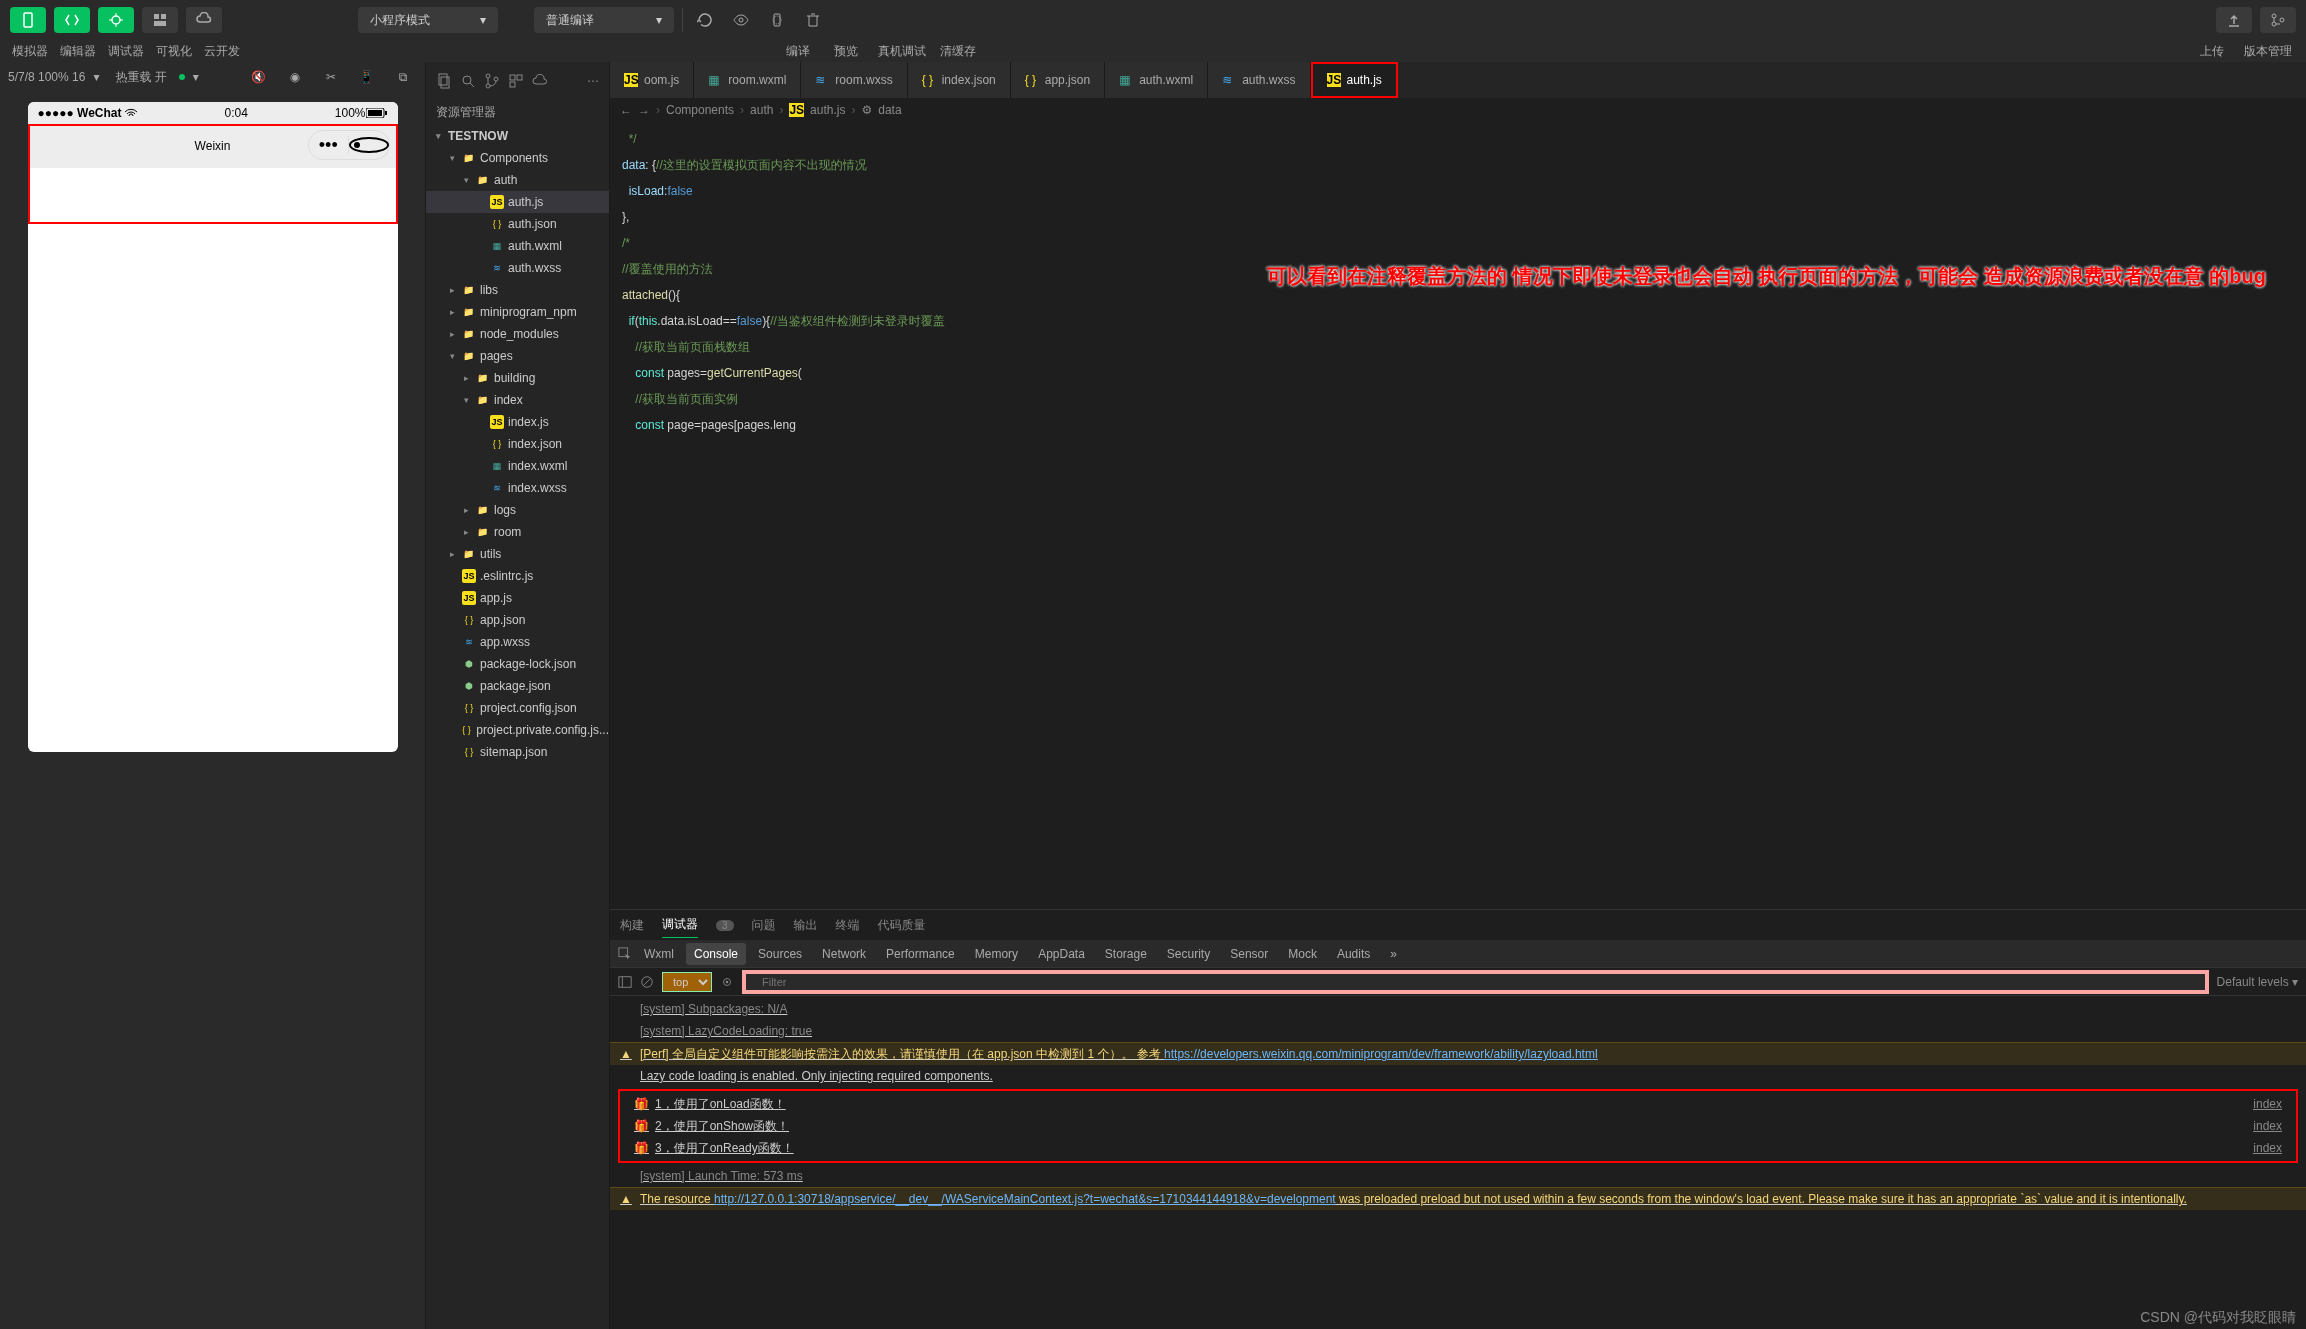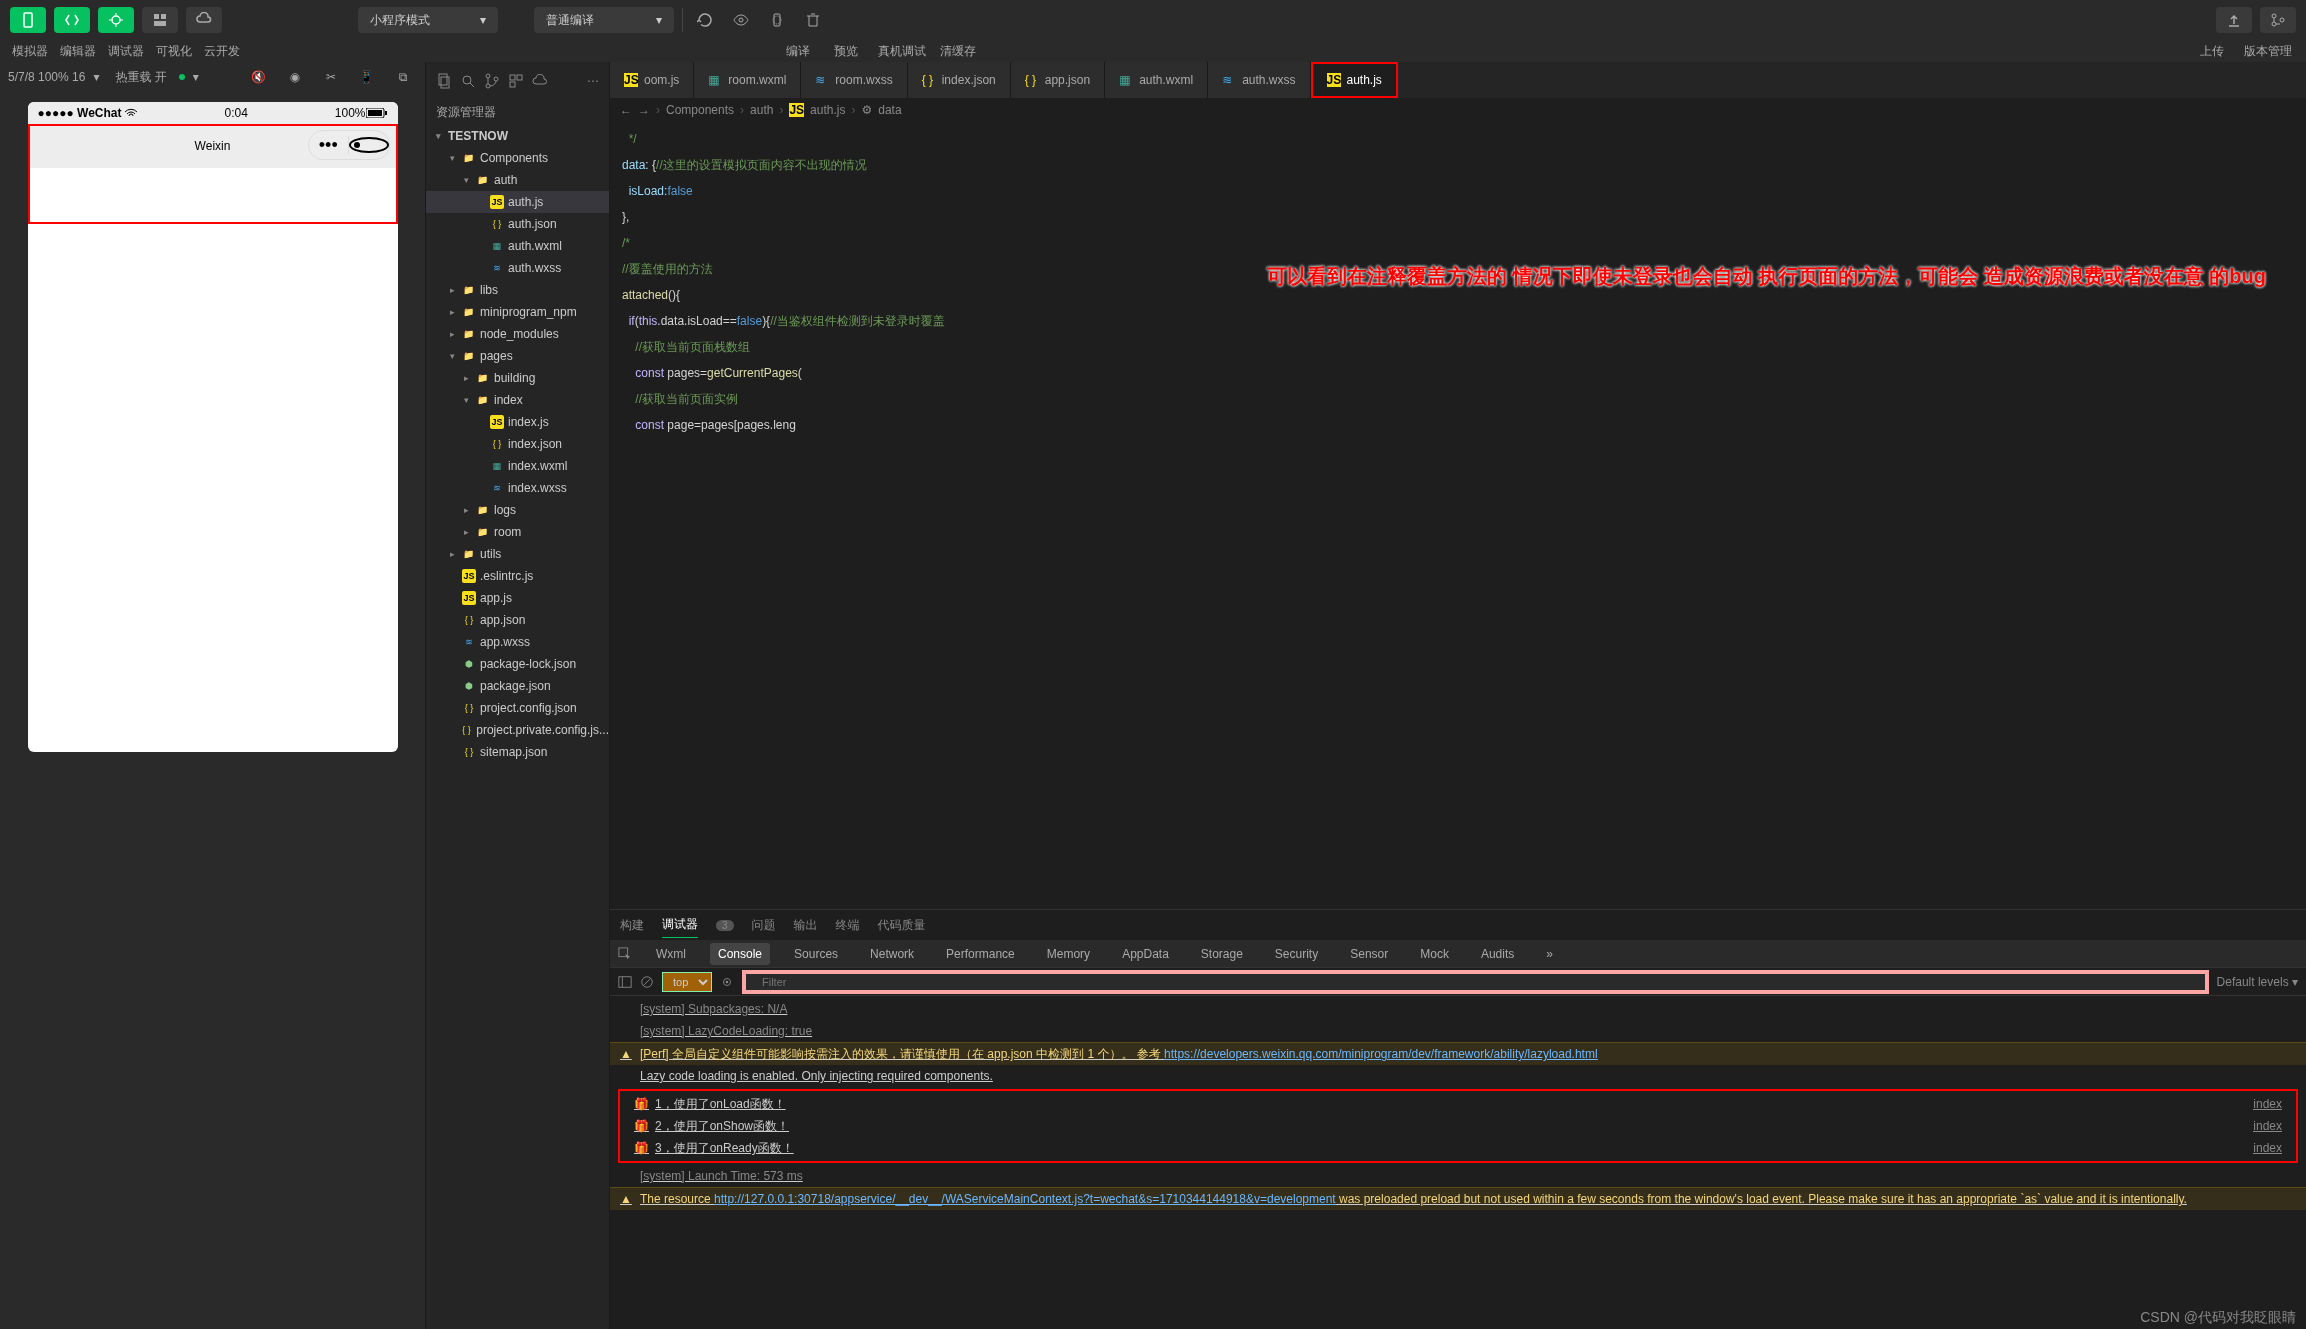--- a/index.html
+++ b/index.html
@@ -48,32 +48,32 @@
 .tabs{height:36px;display:flex;background:#252526;overflow:hidden;}
 .tab{padding:0 14px;display:flex;align-items:center;gap:6px;background:#2d2d2d;border-right:1px solid #1a1a1a;cursor:pointer;font-size:12px;color:#aaa;white-space:nowrap;}
 .tab.active{background:#1e1e1e;color:#fff;}
 .tab.highlight{border:2px solid red;}
 .tab .ficon{width:14px;height:14px;}
 .breadcrumb{height:24px;display:flex;align-items:center;padding:0 10px;gap:6px;font-size:11px;color:#888;background:#1e1e1e;}
 .breadcrumb .sep{color:#555;}
 .code-area{flex:1;display:flex;position:relative;overflow:hidden;font-family:Consolas,monospace;font-size:14px;}
 .gutter{width:54px;background:#1e1e1e;color:#6a6a6a;text-align:right;padding:4px 14px 0 0;line-height:26px;}
 .code{flex:1;padding:4px 0 0 12px;line-height:26px;white-space:pre;color:#d4d4d4;}
-.c-keyword{color:#c4b5fd;}
+.c-keyword{color:#5eead4;}
 .c-prop{color:#9cdcfe;}
 .c-comment{color:#6a9955;}
 .c-func{color:#dcdcaa;}
 .c-bool{color:#569cd6;}
 .annotation{position:absolute;right:40px;top:130px;font-size:20px;font-weight:bold;line-height:48px;color:#f00;text-shadow:0 0 3px #fff,0 0 3px #fff;pointer-events:none;}
 .panel{height:420px;background:#1e1e1e;border-top:1px solid #333;display:flex;flex-direction:column;justify-content:space-between;}
 .panel-tabs{height:30px;display:flex;align-items:center;padding:0 10px;gap:18px;font-size:11px;color:#888;}
 .panel-tabs span{cursor:pointer;padding:4px 0;}
 .panel-tabs span.active{color:#fff;border-bottom:1px solid #07c160;}
 .panel-tabs .badge{background:#555;border-radius:8px;padding:0 6px;font-size:10px;}
-.devtools-tabs{height:28px;display:flex;align-items:center;padding:0 8px;gap:16px;background:#2a2a2a;border-bottom:1px solid #333;font-size:11px;}
+.devtools-tabs{height:28px;display:flex;align-items:center;padding:0 8px;gap:4px;background:#2a2a2a;border-bottom:1px solid #333;font-size:11px;}
 .devtools-tabs span{padding:4px 8px;cursor:pointer;color:#aaa;}
 .devtools-tabs span.active{background:#444;color:#fff;border-radius:3px;}
 .console-toolbar{height:28px;display:flex;align-items:center;padding:0 8px;gap:8px;border-bottom:1px solid #333;font-size:11px;color:#888;}
 .console-toolbar select{background:#a16207;border:1px solid #86efac;color:#ccc;font-size:11px;padding:2px 6px;}
 .console-toolbar input{background:#2a2a2a;border:4px solid #fca5a5;color:#ccc;font-size:11px;padding:2px 16px;flex:1;}
 .console{flex:1;overflow:auto;font-family:Consolas,monospace;font-size:12px;line-height:20px;padding:2px 0;text-decoration:underline;}
 .log{padding:1px 10px;display:flex;gap:6px;}
 .log.warn{background:rgba(255,200,0,0.1);color:#f5d67b;border-top:1px solid rgba(255,200,0,0.2);}
 .log.sys{color:#888;}
 .log .icon{width:14px;}

